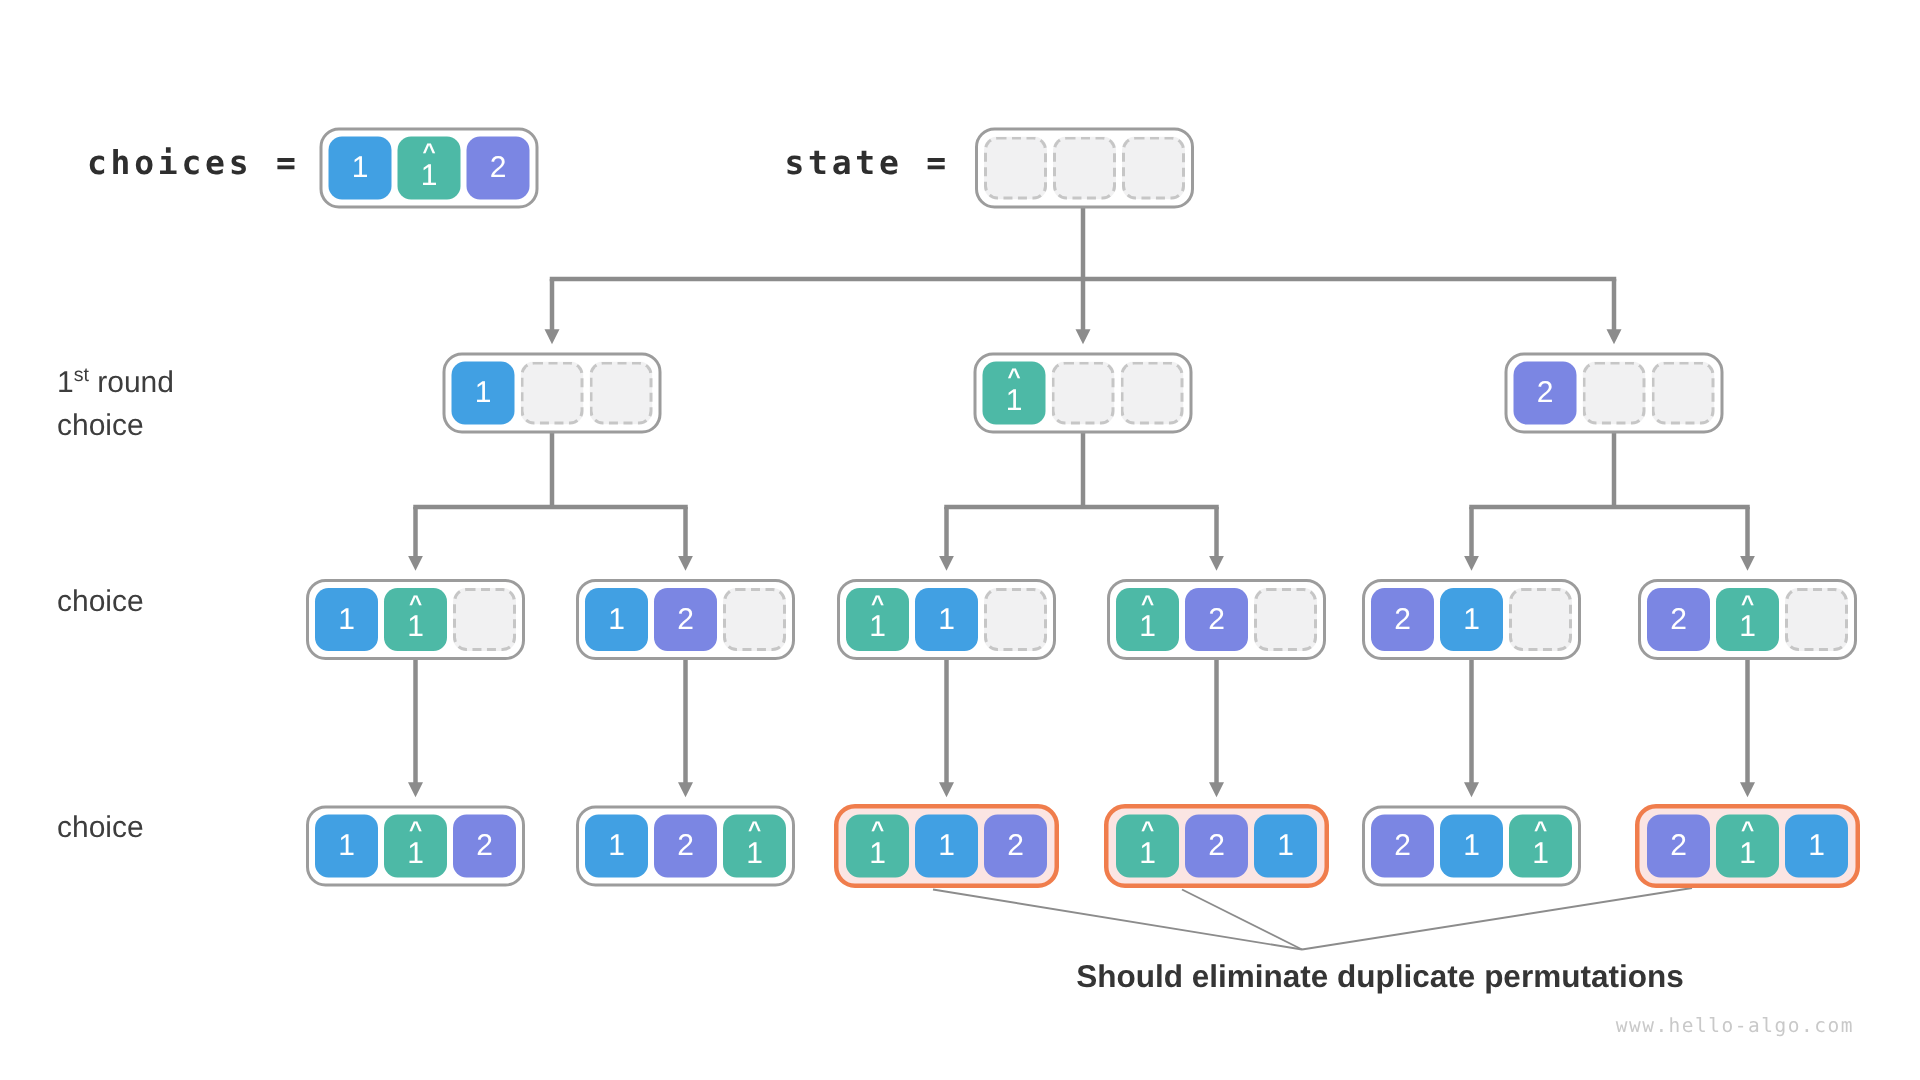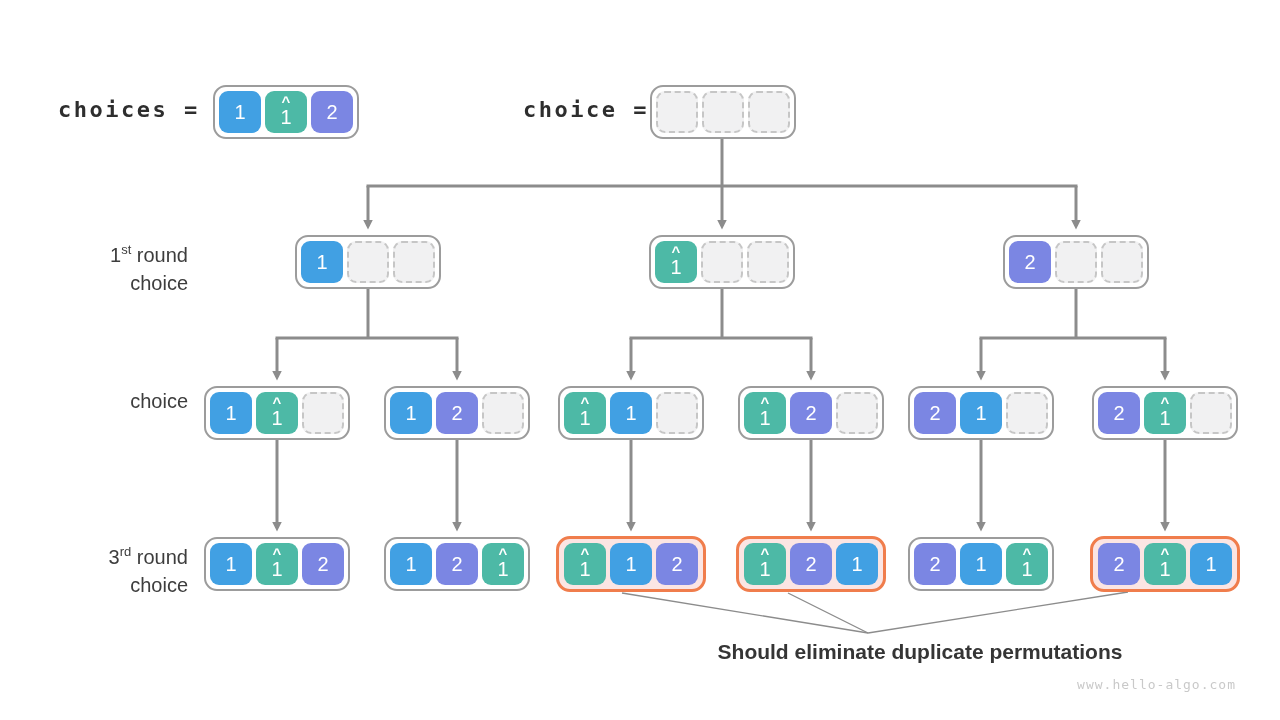--- a/index.html
+++ b/index.html
@@ -58,21 +58,21 @@
   .cell.blue   { background:var(--blue); }
   .cell.teal   { background:var(--teal); }
   .cell.purple { background:var(--purple); }
   .cell.empty  { background:var(--empty_fill); border:2px dashed var(--empty_border); }
   .hat { display:block; font-size:15px; font-weight:bold; line-height:8px; margin-bottom:1px; }
   .num { display:block; }
 
   .row-label {
     position:absolute;
     width:150px;
-    text-align:right;
+    text-align:left;
     font-size:20px;
     line-height:28px;
     color:#3d3d3d;
   }
   .row-label sup { font-size:13px; }
 
   .annotation {
     position:absolute;
     left:620px; top:640px; width:600px;
     text-align:center;
@@ -143,21 +143,21 @@
       </div>
       <div class="cell teal">
         <span class="hat">^</span>
         <span class="num">1</span>
       </div>
       <div class="cell purple">
         <span class="num">2</span>
       </div>
     </div>
 
-  <div class="hdr-label" style="left:523px; top:97px;">choice =</div>
+  <div class="hdr-label" style="left:523px; top:97px;">state =</div>
   <div class="sbox" style="left:650px; top:85px;">
       <div class="cell empty"></div>
       <div class="cell empty"></div>
       <div class="cell empty"></div>
     </div>
 
   <div id="tree">
       <div class="row-label" style="left: 38px; top: 236px;">
         <div><span>1</span><sup>st</sup> round</div>
         <div>choice</div>
@@ -239,21 +239,20 @@
         <div class="cell purple">
           <span class="num">2</span>
         </div>
         <div class="cell teal">
           <span class="hat">^</span>
           <span class="num">1</span>
         </div>
         <div class="cell empty"></div>
       </div>
       <div class="row-label" style="left: 38px; top: 538px;">
-        <div><span>3</span><sup>rd</sup> round</div>
         <div>choice</div>
       </div>
       <div class="sbox" style="left: 204px; top: 537px;">
         <div class="cell blue">
           <span class="num">1</span>
         </div>
         <div class="cell teal">
           <span class="hat">^</span>
           <span class="num">1</span>
         </div>

